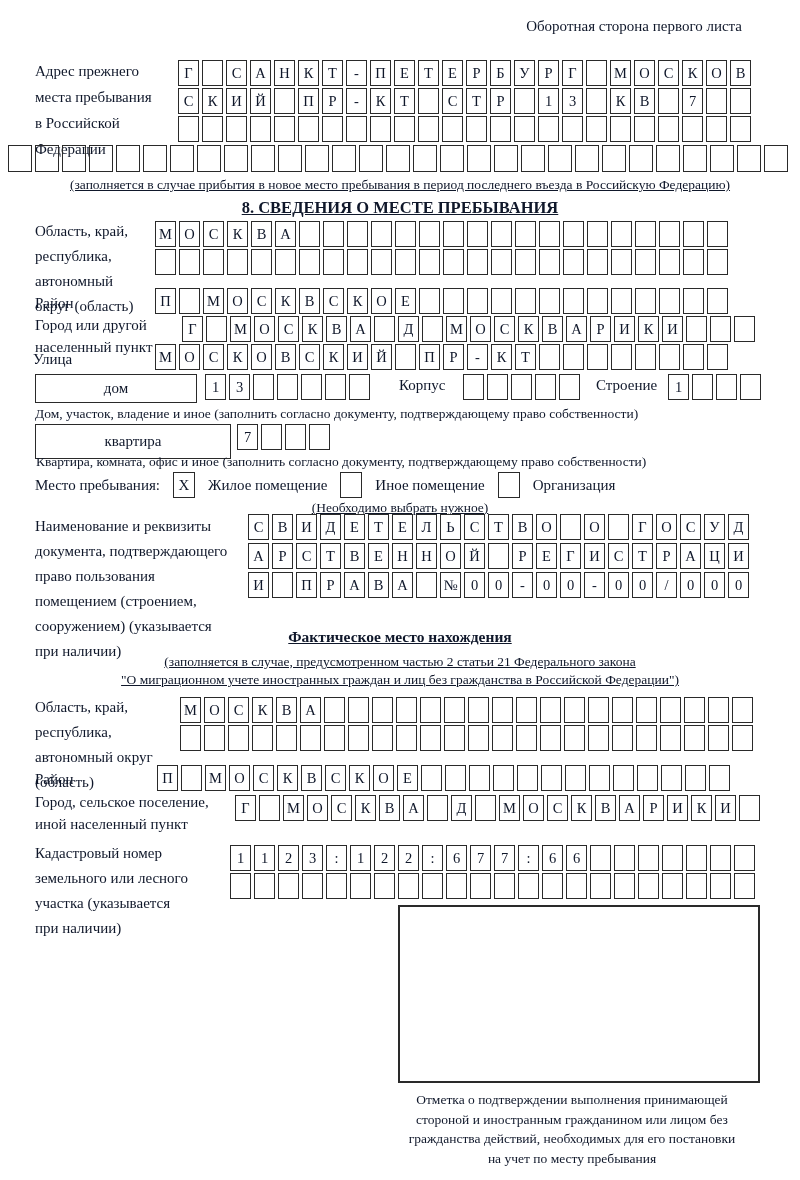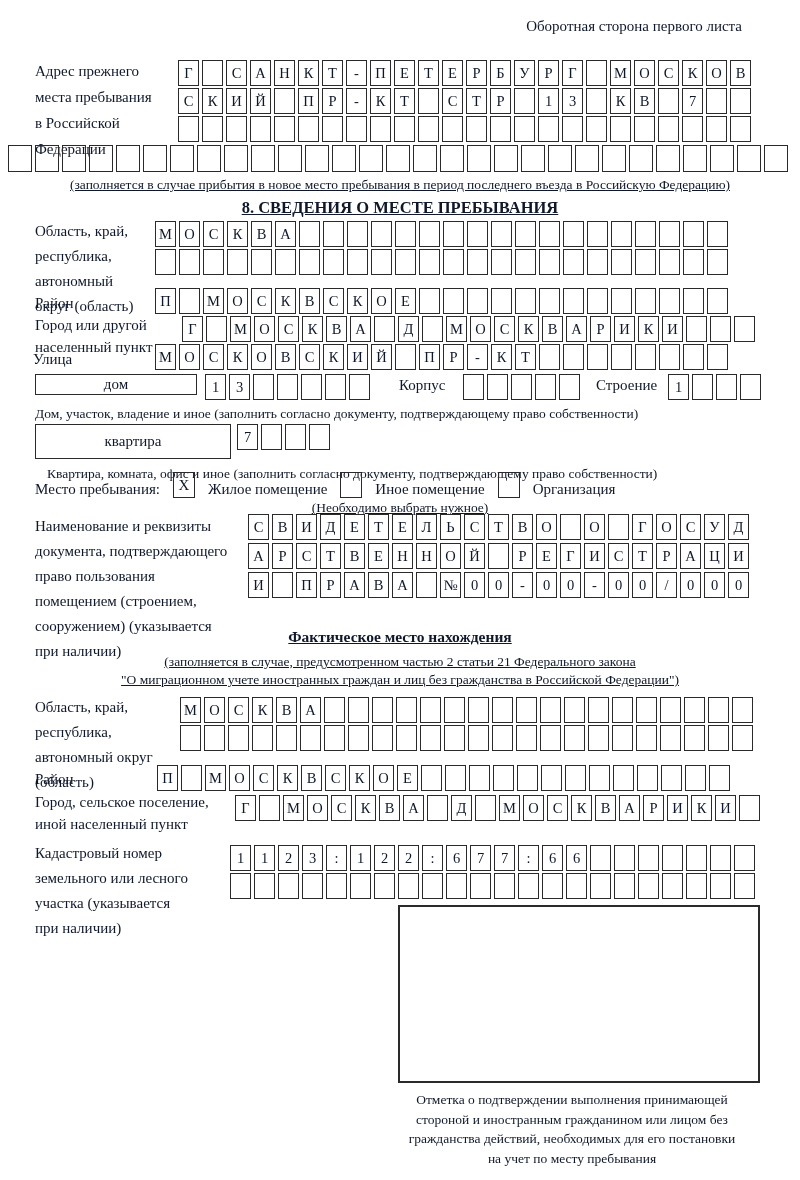--- a/index.html
+++ b/index.html
@@ -10,45 +10,45 @@
   .cap{font-size:13.5px;}
   .center{left:0;right:0;text-align:center;text-decoration:underline;}
   .cellrow{display:flex;}
   .cell{box-sizing:border-box;width:21px;height:26px;margin-right:3px;border:1.5px solid #2a2a2a;
         display:flex;align-items:center;justify-content:center;font-size:14.5px;flex:0 0 auto;}
   .bigrow .cell{width:24px;height:27px;}
   .namedbox{box-sizing:border-box;border:1.5px solid #2a2a2a;display:flex;align-items:center;
         justify-content:center;font-size:15px;}
   .cb{box-sizing:border-box;width:22px;height:26px;border:1.5px solid #2a2a2a;display:inline-flex;
         align-items:center;justify-content:center;font-size:15px;flex:0 0 auto;}
-  .mestorow{display:flex;align-items:flex-end;gap:13px;font-size:15px;}
+  .mestorow{display:flex;align-items:center;gap:13px;font-size:15px;}
   .h2{font-weight:bold;font-size:16.5px;}
   .h3{font-weight:bold;font-size:15.5px;}
   
   .header-note{top:18px;right:58px;font-size:15px;}
   .addr-label{left:35px;top:58px;line-height:26px;}
   .addr-r1{left:178px;top:60px;}  .addr-r2{left:178px;top:88px;}  .addr-r3{left:178px;top:116px;}
   .addr-r4{left:8px;top:145px;}
   .note1{top:177px;}
   .sec2-title{top:198px;}
   .o1-label{left:35px;top:219px;}
   .o1-r1{left:155px;top:221px;} .o1-r2{left:155px;top:249px;}
   .raion-label{left:35px;top:291px;} .raion-row{left:155px;top:288px;}
   .gorod-label{left:35px;top:314px;line-height:22px;} .gorod-row{left:182px;top:316px;}
   .ulitsa-label{left:33px;top:347px;} .ulitsa-row{left:155px;top:344px;}
-  .dom-box{left:35px;top:374px;width:162px;height:21px;}
+  .dom-box{left:35px;top:374px;width:162px;height:29px;}
   .dom-cells{left:205px;top:374px;}
   .korpus-label{left:399px;top:377px;font-size:15px;}
   .korpus-cells{left:463px;top:374px;}
   .stroenie-label{left:596px;top:377px;font-size:15px;}
   .stroenie-cells{left:668px;top:374px;}
   .dom-caption{left:35px;top:406px;}
   .kv-box{left:35px;top:424px;width:196px;height:35px;}
   .kv-cells{left:237px;top:424px;}
-  .kv-caption{left:47px;top:454px;margin-top:12px;}
+  .kv-caption{left:36px;top:454px;}
   .mesto-row{left:35px;top:472px;}
   .mesto-note{top:500px;}
   .doc-label{left:35px;top:514px;}
   .doc-r1{left:248px;top:514px;} .doc-r2{left:248px;top:543px;} .doc-r3{left:248px;top:572px;}
   .fact-title{top:628px;}
   .fact-note{top:653px;line-height:1.35;white-space:pre-line;}
   .fo-label{left:35px;top:695px;}
   .fo-r1{left:180px;top:697px;} .fo-r2{left:180px;top:725px;}
   .fraion-label{left:35px;top:767px;} .fraion-row{left:157px;top:765px;}
   .fgorod-label{left:35px;top:791px;line-height:22px;} .fgorod-row{left:235px;top:795px;}

